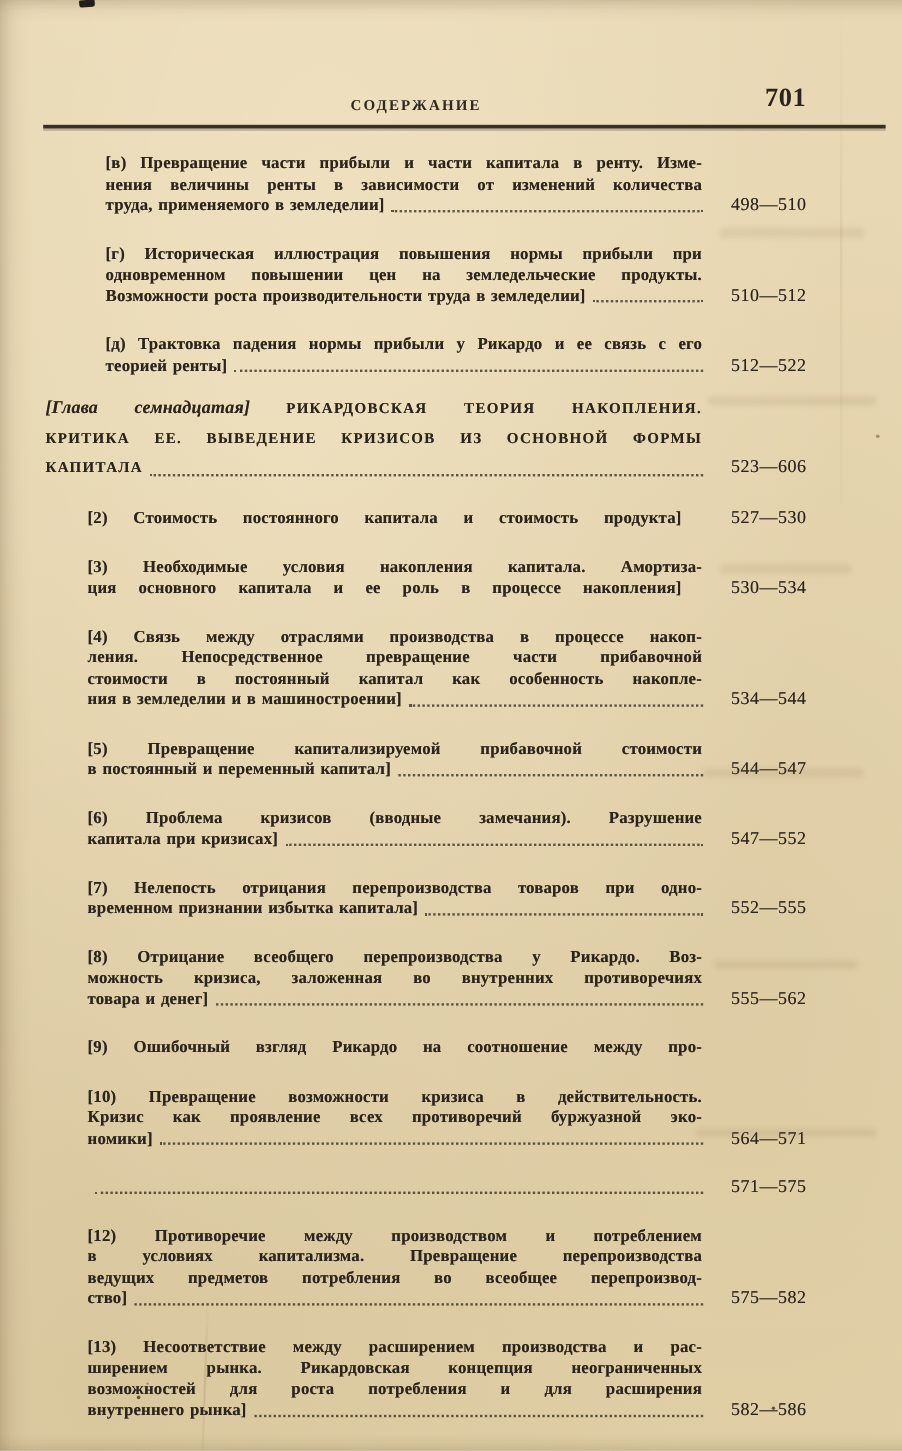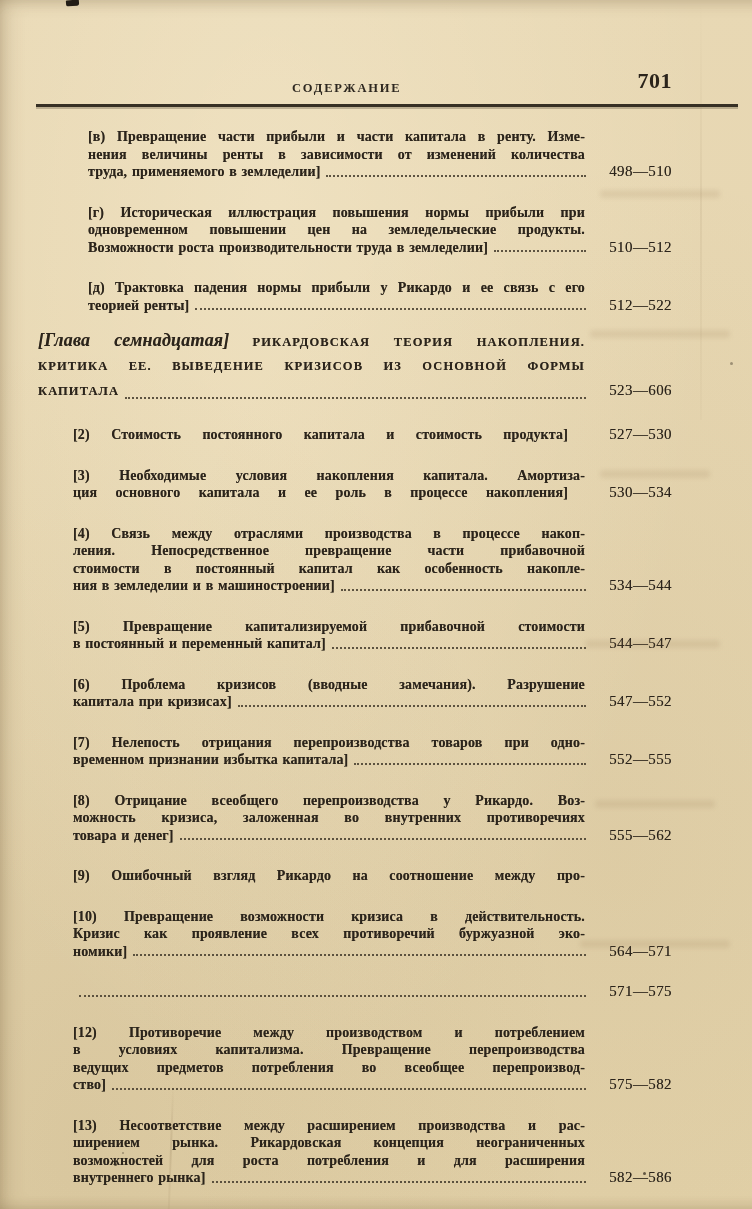--- a/index.html
+++ b/index.html
@@ -47,21 +47,21 @@
   .jline{text-align:justify;text-align-last:justify;text-justify:inter-word;margin-right:87px;}
   .lastline{display:flex;align-items:baseline;}
   .txt{flex:0 1 auto;}
   .txt.stretch{flex:1 1 auto;text-align:justify;text-align-last:justify;margin-right:0;}
   .dots{flex:1 1 auto;min-width:10px;border-bottom:2px dotted #453c2d;
         align-self:flex-end;margin:0 8px 4px 6px;opacity:0.85;}
   .dots.none{border-bottom:none;flex:0 0 12px;}
   .pages{flex:0 0 auto;min-width:78px;text-align:right;font-size:15px;
          font-weight:normal;letter-spacing:0.4px;white-space:nowrap;}
   .chapter .caps{font-size:12.5px;letter-spacing:1.1px;}
-  .chapter .ital{font-style:italic;font-weight:bold;font-size:18px;letter-spacing:0.2px;}
+  .chapter .ital{font-style:italic;font-weight:bold;font-size:15px;letter-spacing:0.2px;}
   .chapter .txt{font-size:12.5px;letter-spacing:1.1px;}
   
   .mark-top{position:absolute;top:0;left:66px;width:13px;height:6px;
             background:#221d16;border-radius:1px 1px 2px 2px;transform:rotate(-4deg);}
   .speck{position:absolute;border-radius:50%;background:rgba(55,45,33,0.75);}
   .speck.s1{left:114px;top:1163px;width:3px;height:3px;}
   .speck.s2{left:122px;top:1152px;width:2px;height:2px;opacity:.5;}
   .speck.s3{left:643px;top:1172px;width:3px;height:3px;}
   .speck.s4{left:730px;top:362px;width:3px;height:3px;opacity:.55;}
   .crease{position:absolute;width:2px;background:linear-gradient(rgba(110,85,50,0.0),rgba(110,85,50,0.16),rgba(110,85,50,0.05));}

